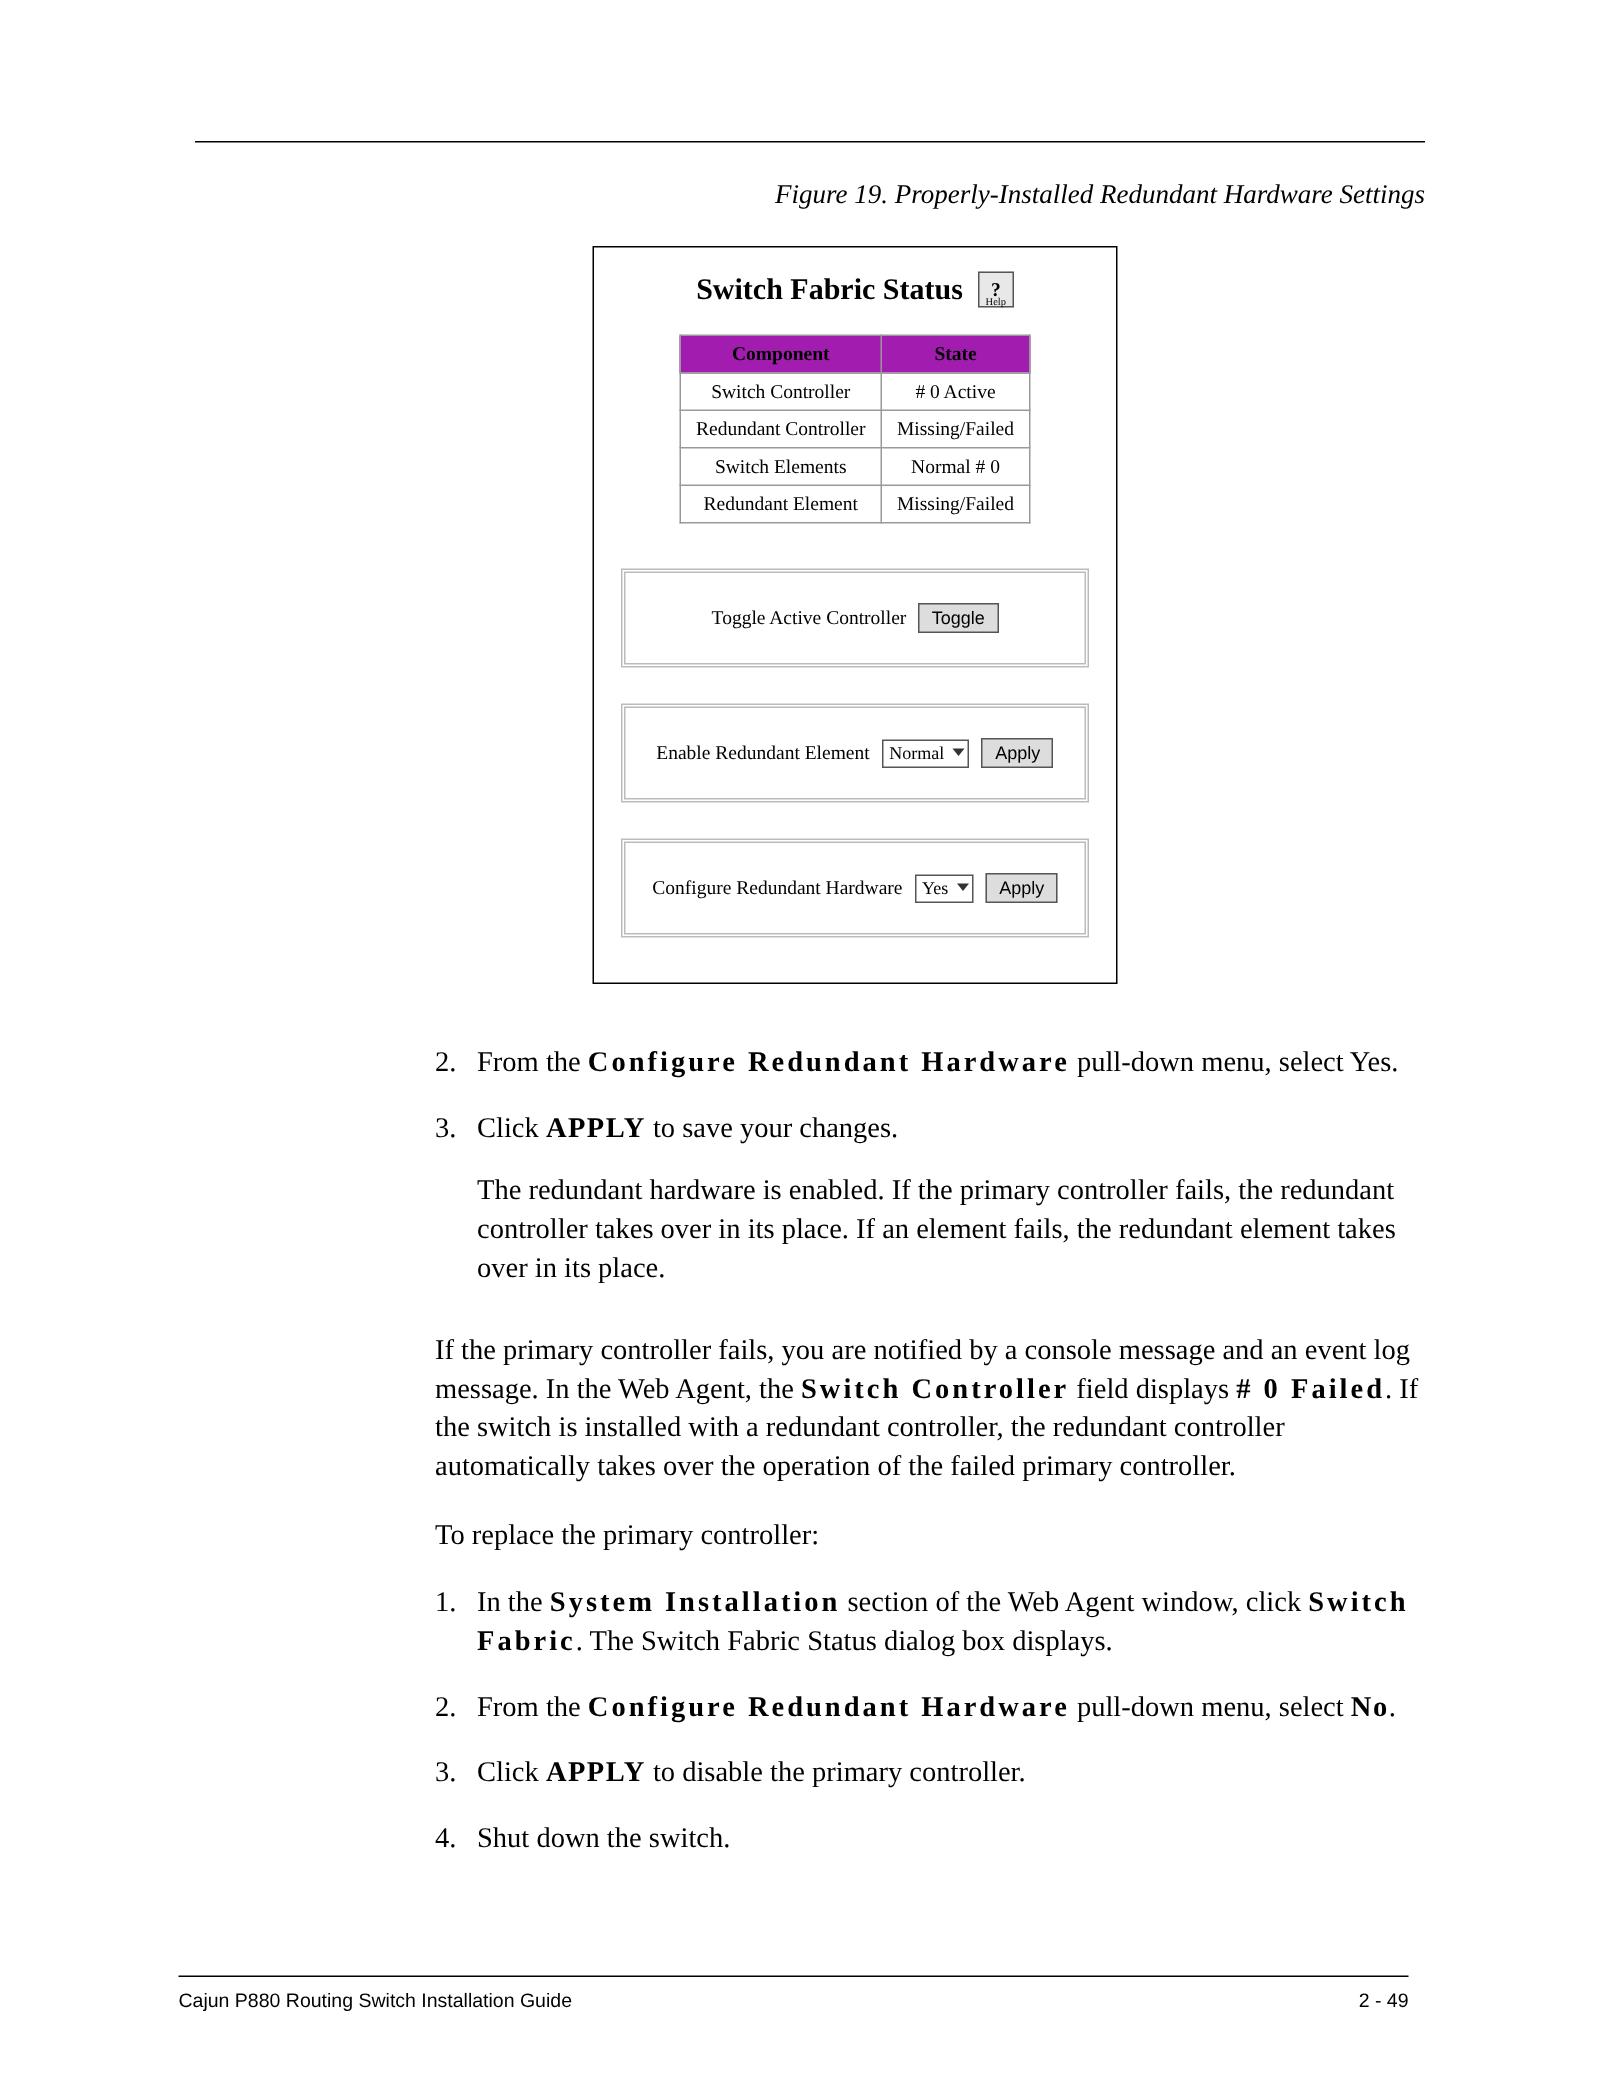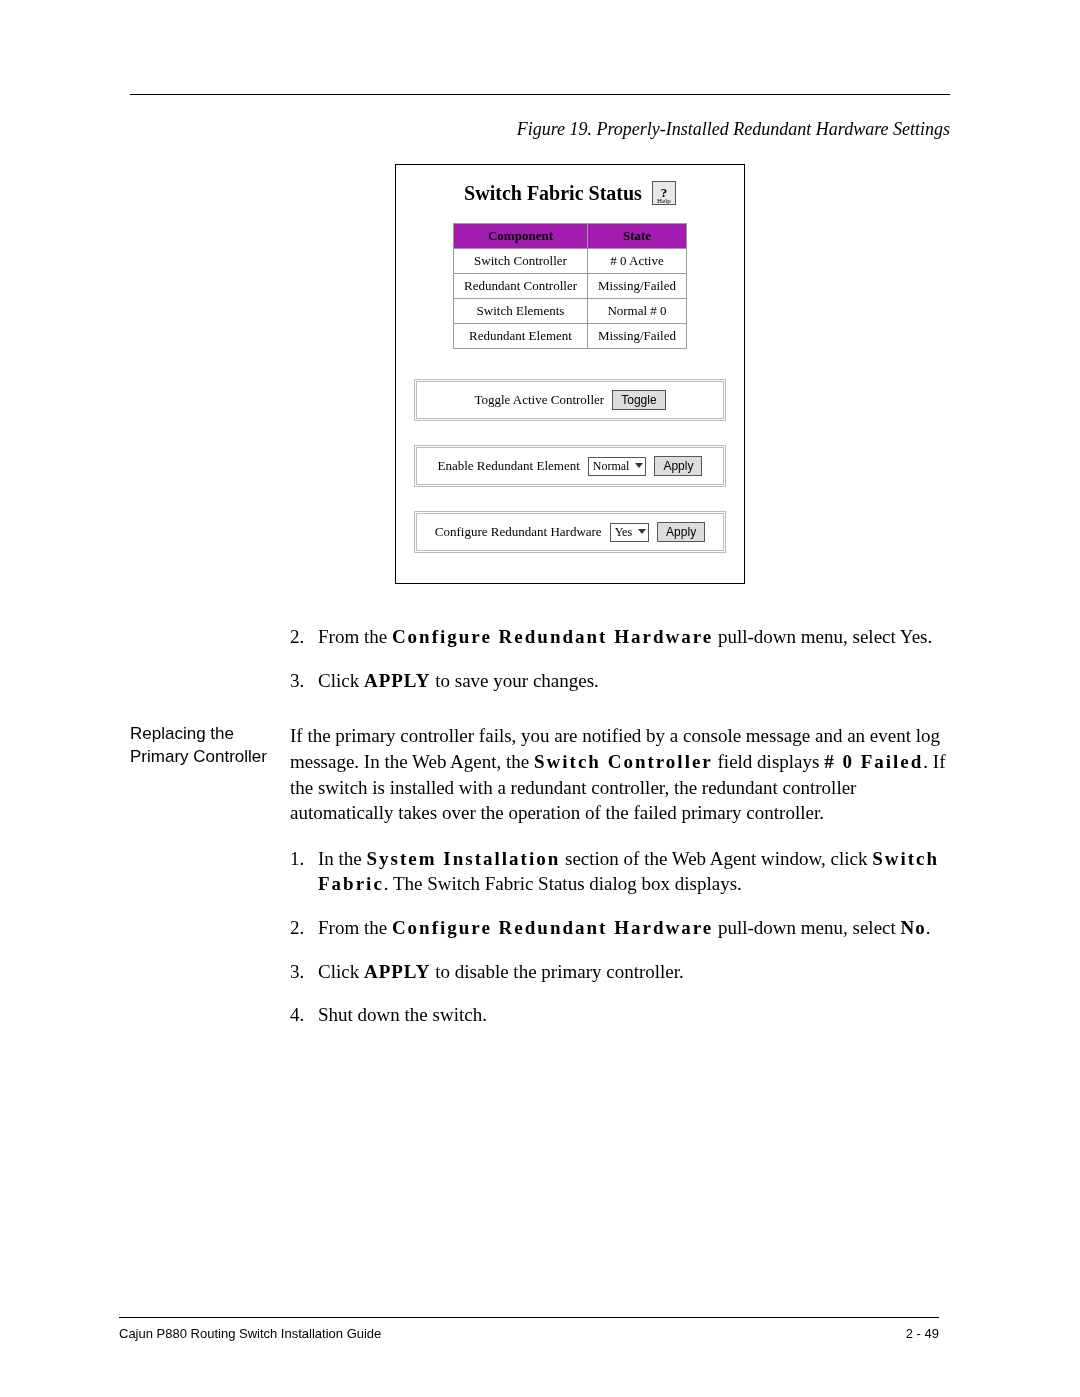--- a/index.html
+++ b/index.html
@@ -85,21 +85,21 @@
     padding: 4px 10px;
     text-align: center;
     white-space: nowrap;
   }
   .status-table th {
     font-weight: bold;
     background: #a21caf;
   }
   .control-row {
     border: 3px double #bbb;
-    padding: 8px 10px;
+    padding: 20px 10px;
     margin: 0 4px 24px 4px;
     display: flex;
     align-items: center;
     justify-content: center;
     gap: 8px;
     font-family: 'Times New Roman', serif;
     font-size: 13px;
   }
   .ui-select {
     border: 1px solid #555;
@@ -247,30 +247,31 @@
       <li>
         <span class="num">2.</span>
         <span class="txt">
           <span>From the </span><span class="b ls">Configure Redundant Hardware</span><span> pull-down menu, select Yes.</span>
         </span>
       </li>
       <li>
         <span class="num">3.</span>
         <span class="txt">
           <span>Click </span><span class="b">APPLY</span><span> to save your changes.</span>
+          <div class="sub-para">The redundant hardware is enabled. If the primary controller fails, the redundant controller takes over in its place. If an element fails, the redundant element takes over in its place.</div>
         </span>
       </li>
     </ol>
 
     <div class="section-row">
-      <div class="side-heading">Replacing the Primary Controller</div>
       <div class="section-body">
         <p>
           <span>If the primary controller fails, you are notified by a console message and an event log message. In the Web Agent, the </span><span class="b ls">Switch Controller</span><span> field displays </span><span class="b ls"># 0 Failed</span><span>. If the switch is installed with a redundant controller, the redundant controller automatically takes over the operation of the failed primary controller.</span>
         </p>
+        <p>To replace the primary controller:</p>
 
         <ol class="steps">
           <li>
             <span class="num">1.</span>
             <span class="txt">
               <span>In the </span><span class="b ls">System Installation</span><span> section of the Web Agent window, click </span><span class="b ls">Switch Fabric</span><span>. The Switch Fabric Status dialog box displays.</span>
             </span>
           </li>
           <li>
             <span class="num">2.</span>

